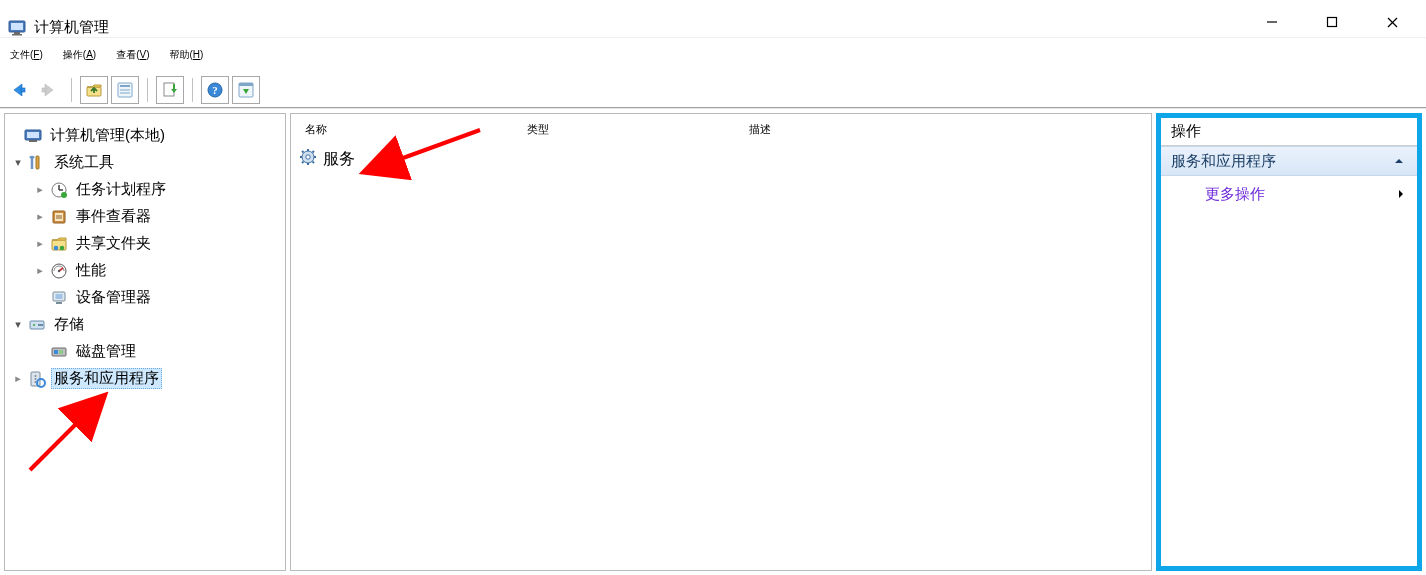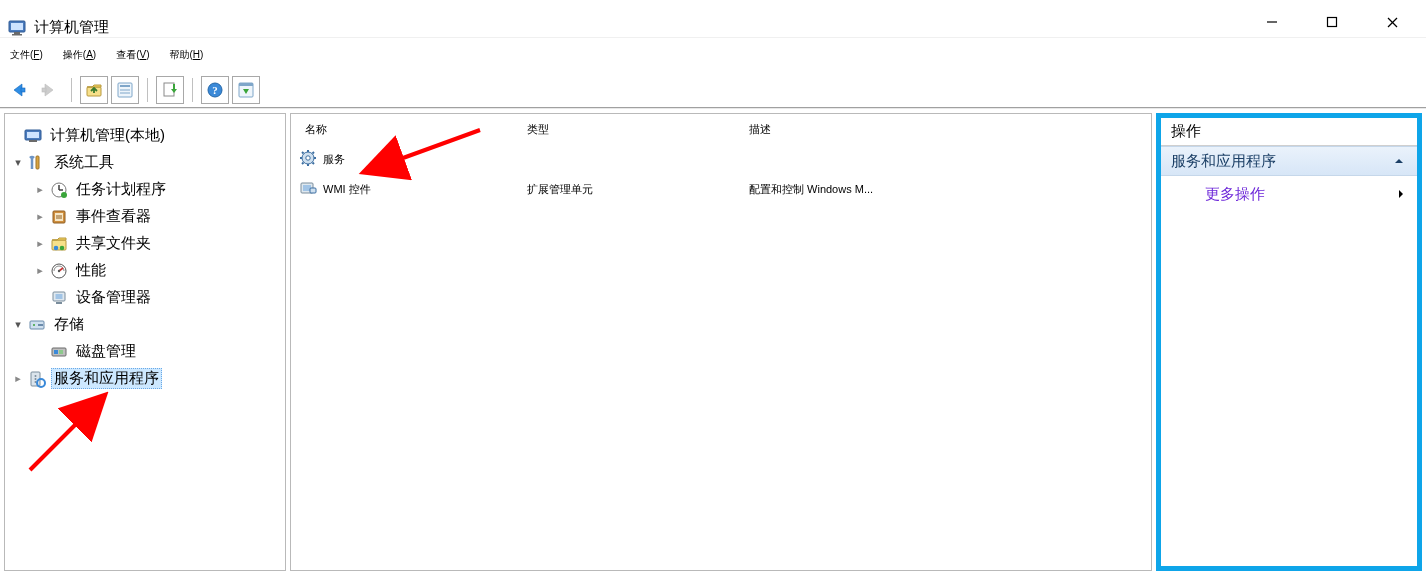--- a/index.html
+++ b/index.html
@@ -149,21 +149,21 @@
     align-items:center;
   }
   .list-header .col.name { width: 222px; }
   .list-header .col.type { width: 222px; }
   .list-header .col.desc { flex: 1; }
   .list-rows { }
   .list-row {
     display: flex;
     height: 30px;
     align-items: center;
-    font-size: 11px;
+    font-size: 16px;
   }
   .list-row .cell { display:flex; align-items:center; gap:6px; }
   .list-row .cell.name { width: 222px; padding-left: 8px; }
   .list-row .cell.type { width: 222px; padding-left: 14px; }
   .list-row .cell.desc { flex:1; padding-left: 14px; }
 
   
   .panel-actions {
     width: 266px;
     border: 5px solid #0ea5e9;
@@ -458,38 +458,20 @@
               <circle cx="9" cy="9" r="2.2" fill="#fff" stroke="#3d6fa2"></circle>
             </svg>
           </span>
           <span>服务</span>
         </div>
         <div class="cell type">
             <span></span>
           </div>
       </div>
 
-      <div class="list-row">
-        <div class="cell name">
-          <span class="icon">
-            <svg width="18" height="18" viewBox="0 0 18 18">
-              <rect x="2" y="4" width="12" height="10" rx="1" fill="#dfe8ef" stroke="#7a8d9c"></rect>
-              <rect x="4" y="6" width="8" height="6" fill="#a1c4e6"></rect>
-              <rect x="11" y="9" width="6" height="5" rx="1" fill="#cfe0ef" stroke="#3d6fa2"></rect>
-            </svg>
-          </span>
-          <span>WMI 控件</span>
-        </div>
-        <div class="cell type">
-            <span>扩展管理单元</span>
-          </div>
-        <div class="cell desc">
-            <span>配置和控制 Windows M...</span>
-          </div>
-      </div>
     </div>
   </div>
 
   <div class="panel-actions">
     <div class="actions-title">操作</div>
     <div class="actions-section-header">
       <span>服务和应用程序</span>
       <span class="chev">
         <svg width="12" height="12" viewBox="0 0 12 12">
             <polygon points="2,8 6,4 10,8" fill="#1b3f66"></polygon>

